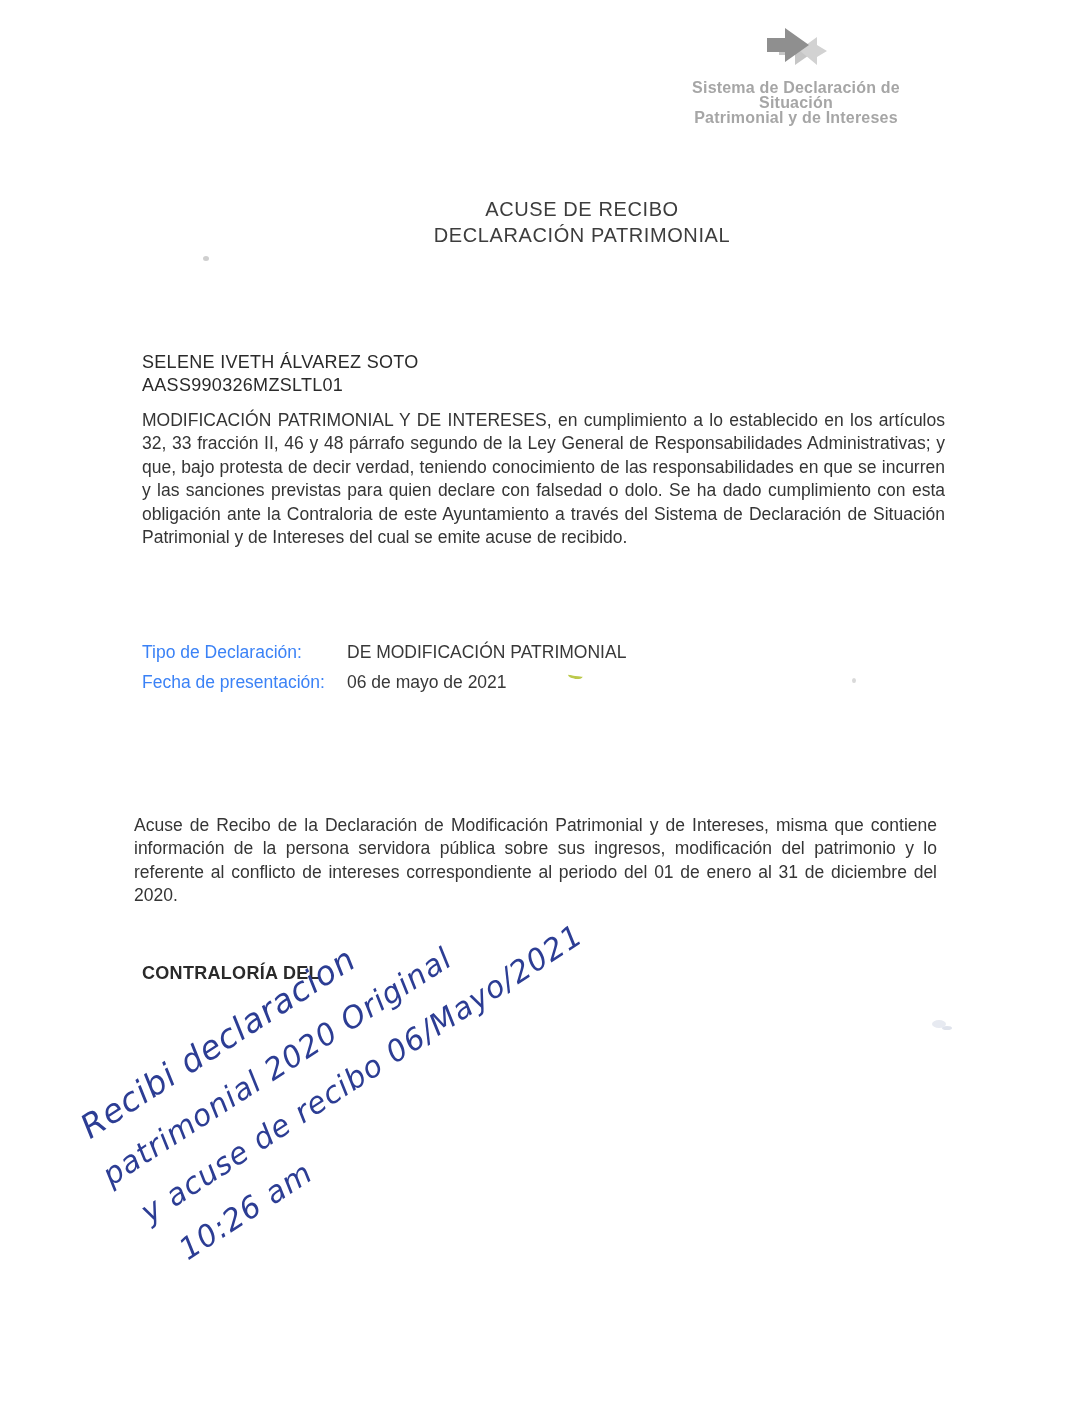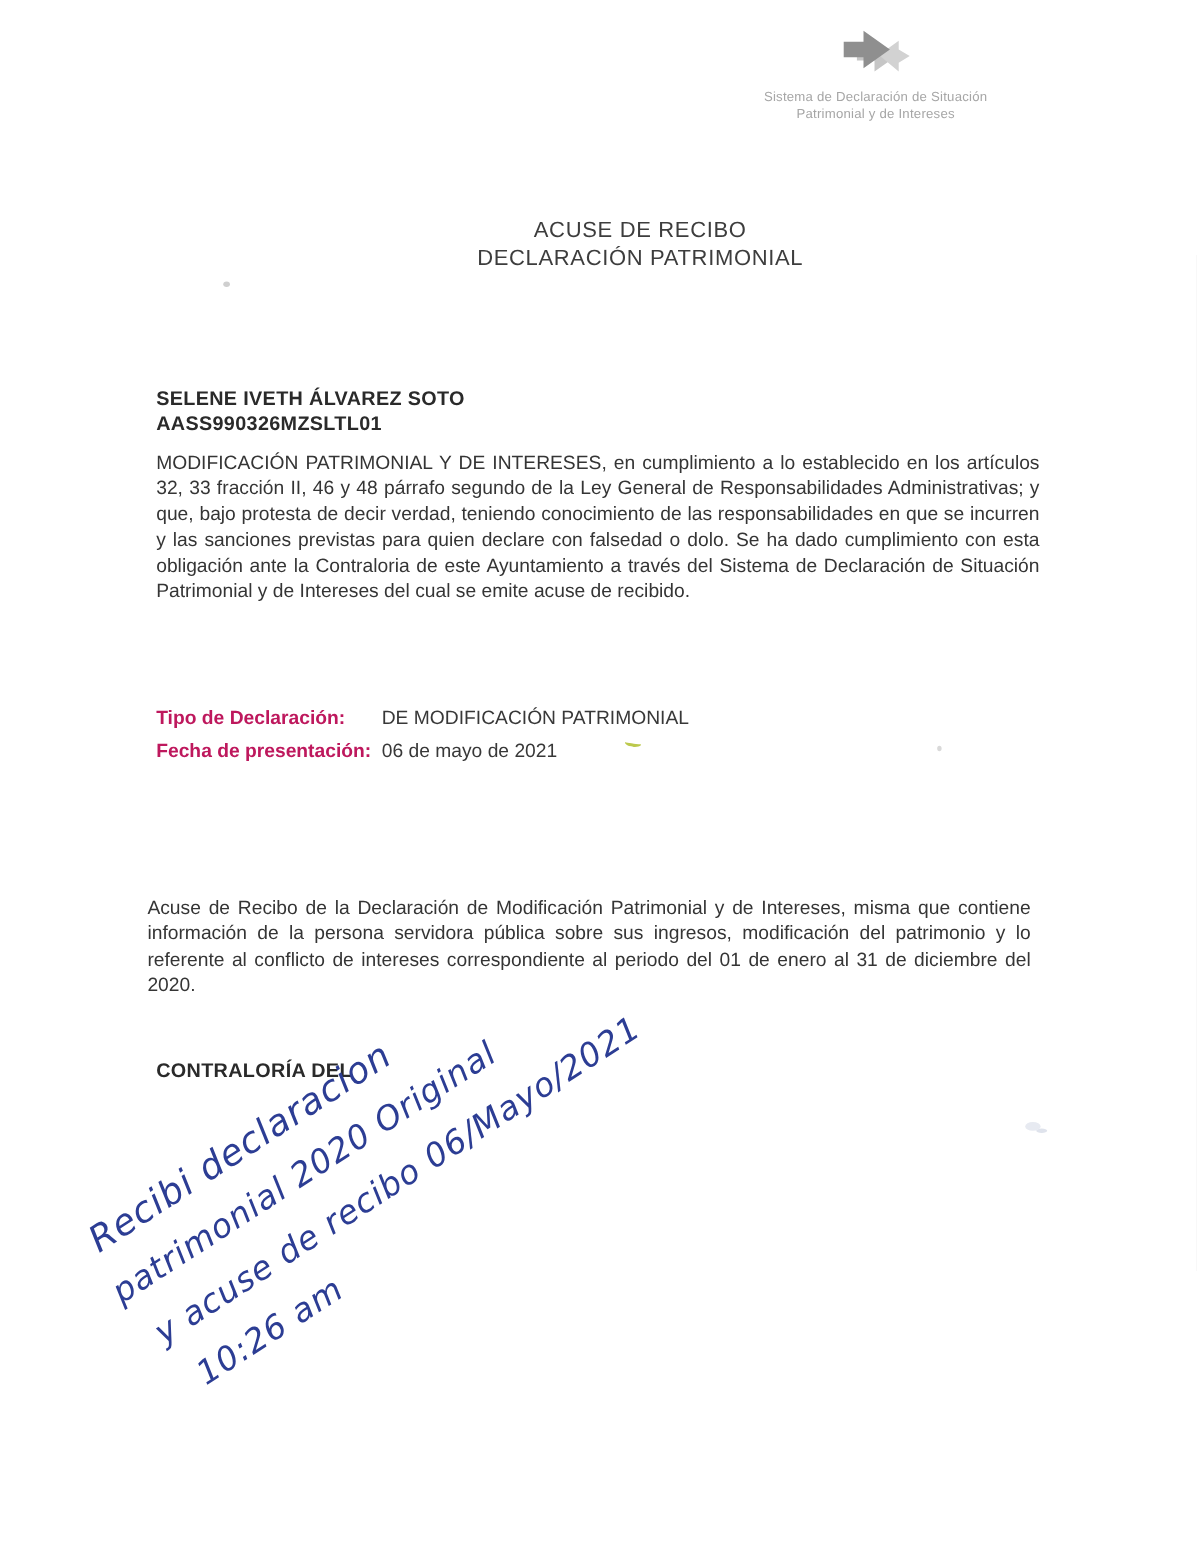--- a/index.html
+++ b/index.html
@@ -16,49 +16,49 @@
   
   .logo { position:absolute; top:22px; left:678px; width:236px; text-align:center; }
   .logo-row { display:flex; align-items:center; justify-content:center; }
   .logo-word {
     font-size:43px; font-weight:bold; letter-spacing:-1px;
     color:#9b9b9b; line-height:48px;
     font-family:"Liberation Sans", sans-serif;
   }
   .logo-arrow { margin-left:2px; margin-top:2px; }
   .logo-sub {
-    font-size:12px; font-weight:normal; color:#a6a6a6;
+    font-size:16px; font-weight:bold; color:#a6a6a6;
     line-height:15px; letter-spacing:0.2px;
   }
 
   
   .doc-title {
     position:absolute; top:196px; left:0; width:1088px;
     text-align:center; font-size:20px; line-height:26px;
     color:#3d3d3d; letter-spacing:0.6px;margin-left:38px;
   }
 
   
   .declarant {
     position:absolute; top:351px; left:142px;
-    font-weight:bold; font-size:18px; line-height:23px; color:#2a2a2a;
+    font-weight:normal; font-size:18px; line-height:23px; color:#2a2a2a;
     letter-spacing:0.3px;
   }
 
   
   .para1 { position:absolute; top:409px; left:142px; width:803px;
            font-size:17.5px; line-height:23.4px; text-align:justify; color:#353535; }
   .p1-first { padding-left:205px; text-align:justify; text-align-last:justify; white-space:normal; }
   .para2 { position:absolute; top:814px; left:134px; width:803px;
            font-size:17.5px; line-height:23.4px; text-align:justify; color:#353535; }
 
   
   .details { position:absolute; top:641px; left:142px; width:700px; font-size:17.5px; }
   .detail-row { display:flex; line-height:23px; margin-bottom:7px; }
-  .detail-label { flex:0 0 auto; min-width:205px; font-weight:bold; color:#be185d; }
+  .detail-label { flex:0 0 auto; min-width:205px; font-weight:normal; color:#3b82f6; }
   .detail-value { color:#383838; }
 
   
   .contraloria {
     position:absolute; top:963px; left:142px;
     font-weight:bold; font-size:18px; color:#2a2a2a; letter-spacing:0.3px;
   }
 
   
   .handwriting {

